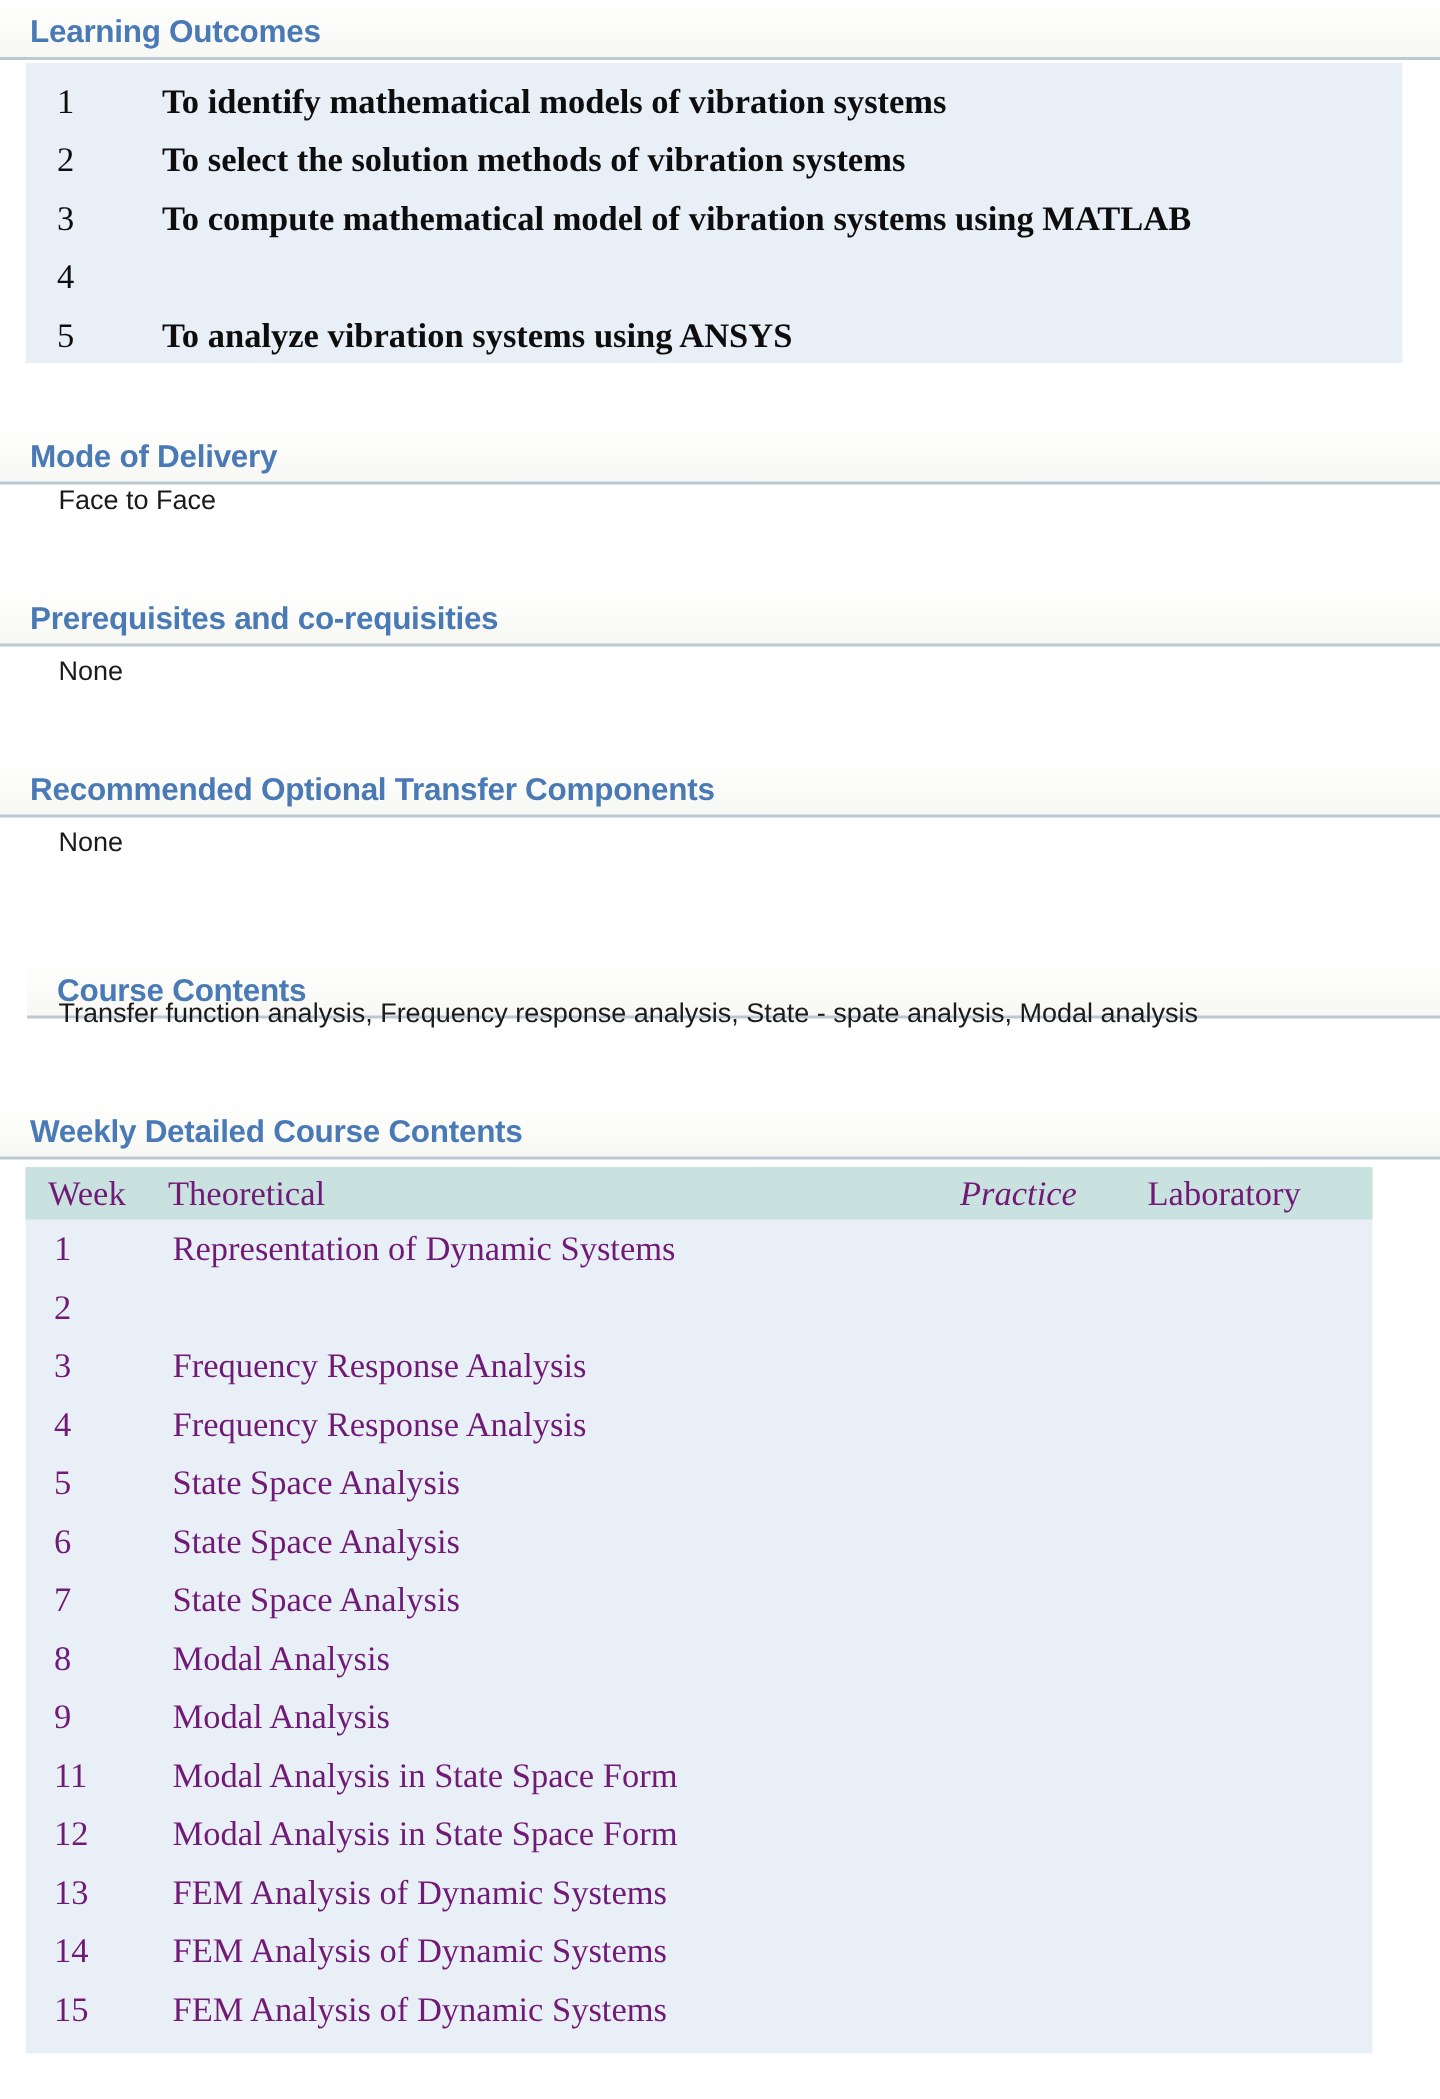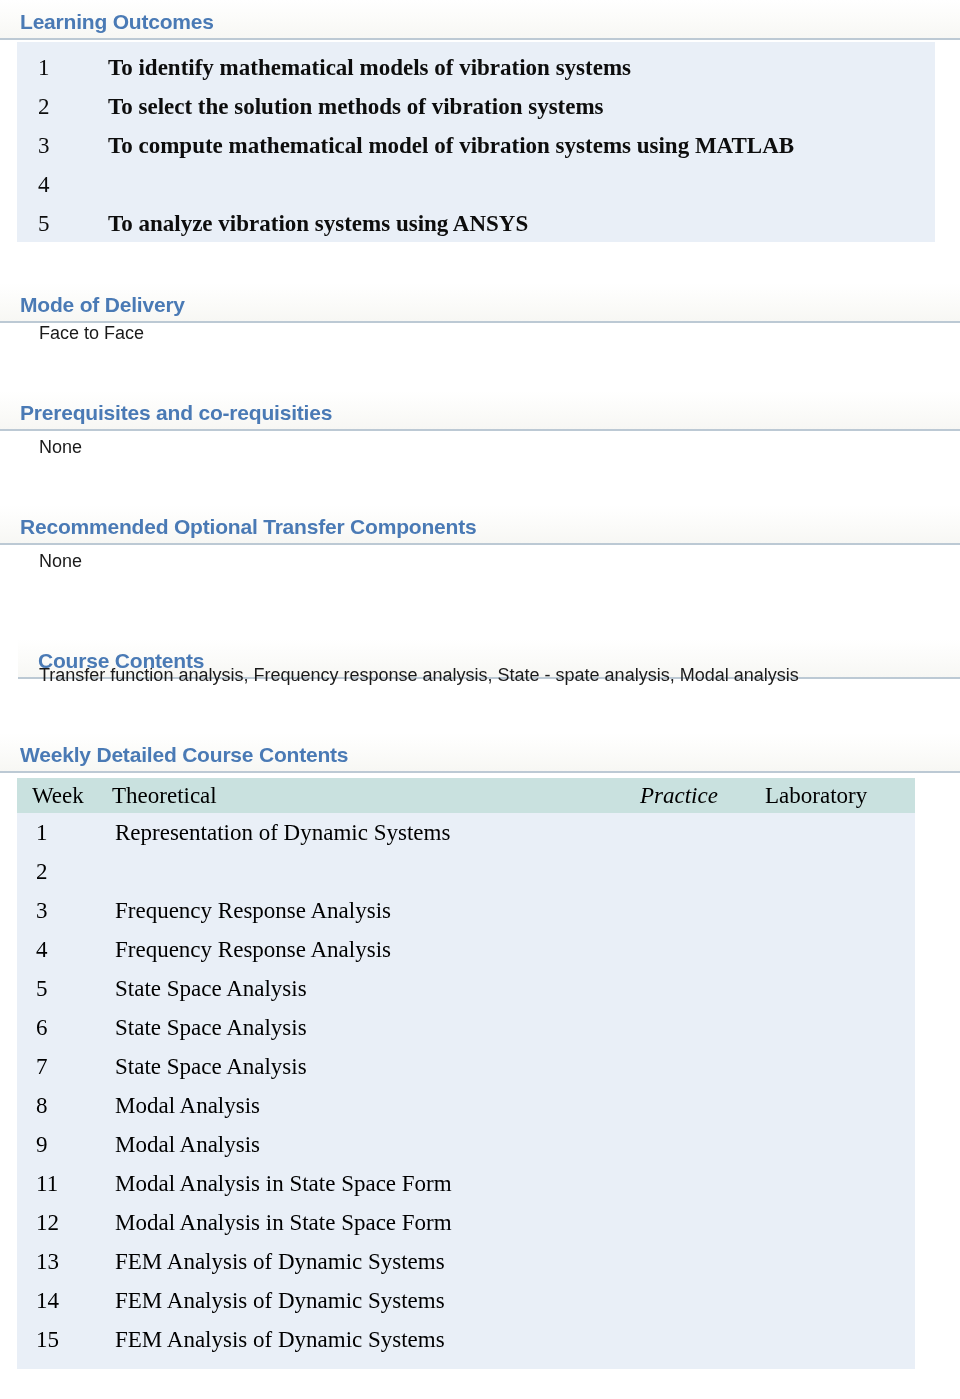--- a/index.html
+++ b/index.html
@@ -92,21 +92,21 @@
   .wtable .thead {
     position: relative;
     height: 35px;
     background: #c9e1df;
   }
   .wtable .thead span,
   .wtable .trow span {
     position: absolute;
     font-family: "Liberation Serif", serif;
     font-size: 23px;
-    color: #000000;
+    color: #701a75;
     white-space: nowrap;
   }
   .col-week  { left: 15px; }
   .col-theo  { left: 95px; }
   .col-prac  { left: 623px; font-style: italic; }
   .col-lab   { left: 748px; }
 
   .wtable .thead span { line-height: 35px; }
 
   .wtable .trow {

